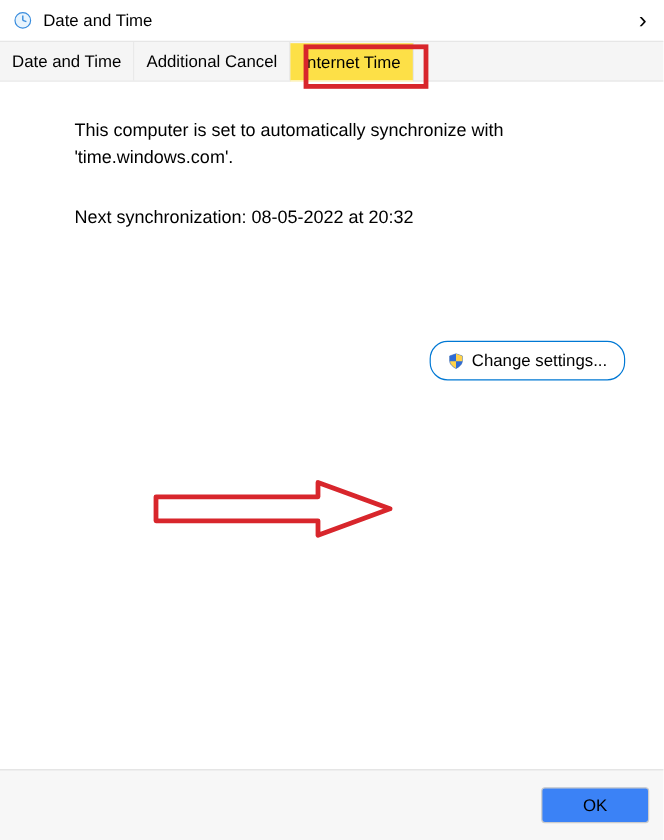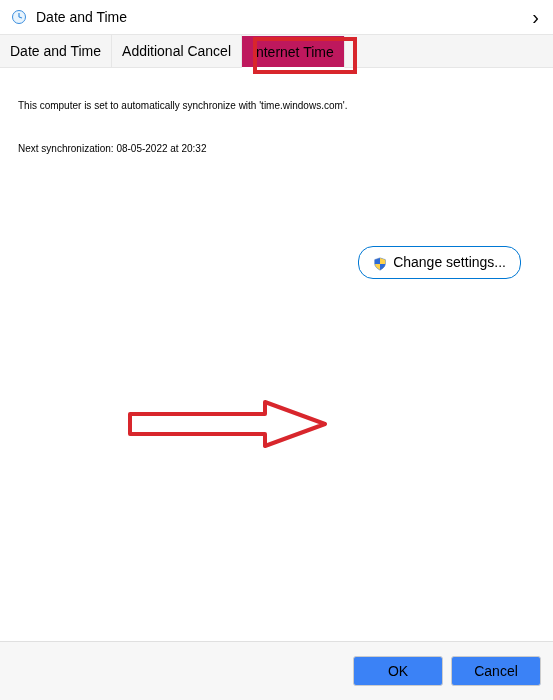--- a/index.html
+++ b/index.html
@@ -48,32 +48,33 @@
       padding: 7px 10px;
       font-size: 14px;
       color: #000;
       border-right: 1px solid #e6e6e6;
       background: #f5f5f5;
       cursor: default;
       display: flex;
       align-items: center;
     }
     .tab.active {
-      background: #be185d;
+      background: #fde047;
       border-bottom: 1px solid #ffffff;
       position: relative;
       top: 1px;
     }
     .content {
       padding: 30px 18px 18px 18px;
       line-height: 1.5;
     }
     .content p {
       margin-bottom: 28px;
-      font-size: 10px;
+      font-size: 15px;
+      margin-left: 44px;
     }
     .change-btn-row {
       display: flex;
       justify-content: flex-end;
       padding-right: 14px;
       margin-top: 90px;
     }
     .change-btn {
       border: 1px solid #0078d4;
       background: #ffffff;
@@ -162,21 +163,20 @@
           <path d="M2 3 L8 1 L8 8 L2 8 Z" fill="#2e6bd6"></path>
         </svg>
       </span>
       <span>Change settings...</span>
     </div>
   </div>
 </div>
 
 <div class="button-bar">
   <div class="btn">OK</div>
-  <div class="btn">Cancel</div>
 </div>
 
 <div class="anno-box" style="left:253px; top:37px; width:104px; height:37px;"></div>
 
 <div class="anno-arrow" style="left:125px; top:396px; width:205px; height:56px;">
   <svg viewBox="0 0 205 56" width="205" height="56">
     <g fill="none" stroke="#d8262c" stroke-width="4" stroke-linejoin="round" stroke-linecap="round">
       <path d="M5 18 L140 18 L140 6 L200 28 L140 50 L140 38 L5 38 Z"></path>
     </g>
   </svg>

